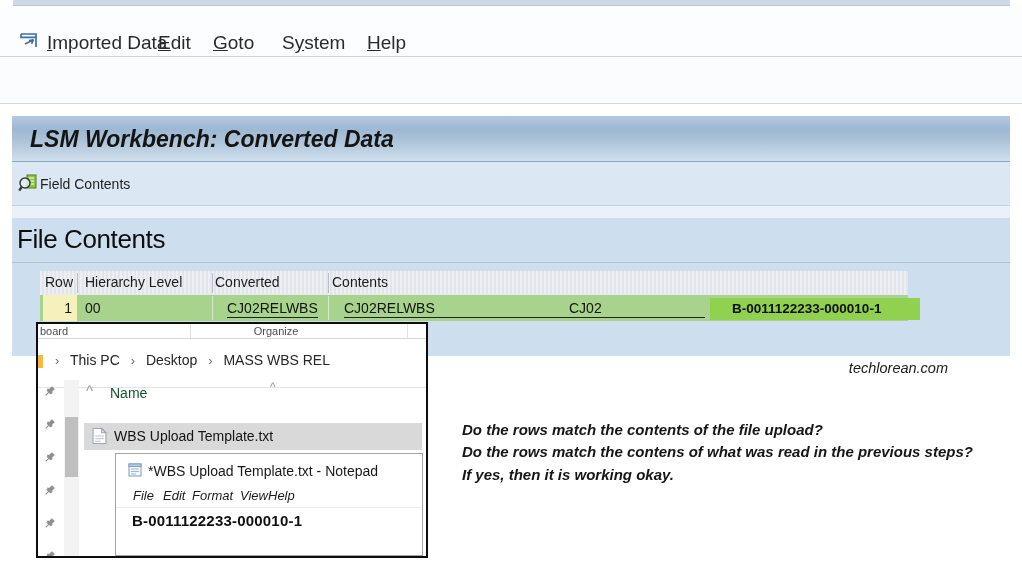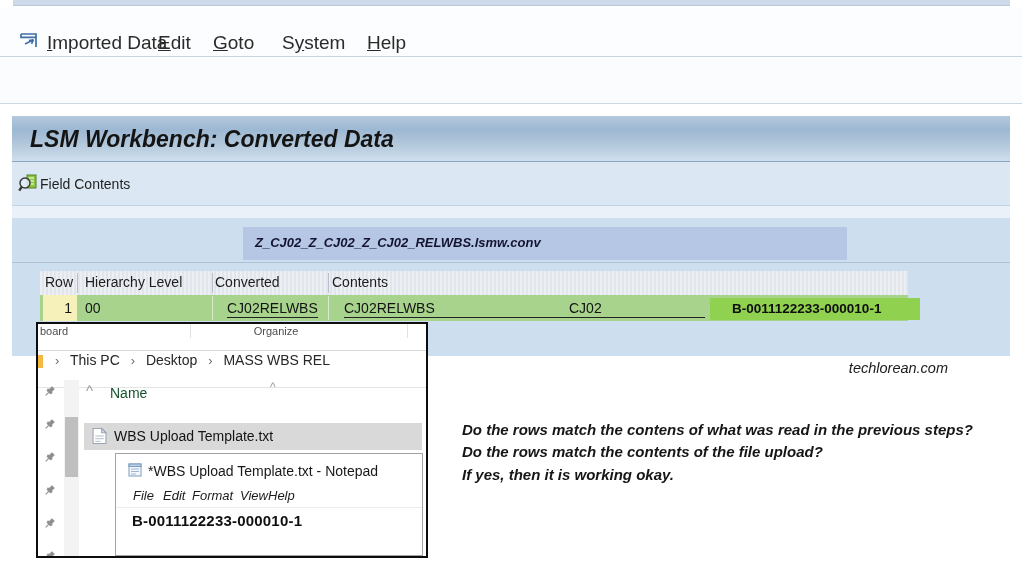--- a/index.html
+++ b/index.html
@@ -60,21 +60,21 @@
   .cell-contents .proj { position:absolute; left:225px; top:0; }
   .wbs-box { position:absolute; left:670px; top:3px; width:210px; height:22px; background:#90d14f; line-height:22px; font-size:13.5px; font-weight:bold; color:#0e0e0e; padding-left:22px; }
   .rline { position:absolute; top:1px; width:1px; height:24px; background:rgba(255,255,255,.55); }
 
   
   .watermark { left:838px; top:360px; width:110px; text-align:right; font-size:14.5px; font-style:italic; color:#1c1c1c; }
   .annotation { left:462px; top:419px; font-size:15px; font-style:italic; font-weight:600; color:#161616; line-height:22.4px; white-space:nowrap; }
 
   
   .explorer { left:36px; top:322px; width:392px; height:236px; background:#fff; border:2px solid #0d0d0d; overflow:hidden; z-index:5; }
-  .ex-ribbon { position:absolute; left:0; top:0; width:388px; height:27px; border-bottom:1px solid #d8d8d8; }
+  .ex-ribbon { position:absolute; left:0; top:0; width:388px; height:15px; border-bottom:1px solid #d8d8d8; }
   .ex-ribbon .lbl-left { position:absolute; left:2px; top:1px; font-size:11px; color:#4e4e4e; }
   .ex-ribbon .lbl-center { position:absolute; left:198px; top:1px; width:80px; text-align:center; font-size:11px; color:#4e4e4e; }
   .ex-rdiv { position:absolute; top:0; width:1px; height:14px; background:#e2e2e2; }
   .ex-crumbbar { position:absolute; left:0; top:16px; width:388px; height:48px; border-bottom:1px solid #e4e4e4; }
   .ex-yellow { position:absolute; left:0; top:15px; width:5px; height:13px; background:#f5b942; }
   .ex-crumbs { position:absolute; left:10px; top:0; height:40px; line-height:40px; font-size:14px; color:#262626; white-space:nowrap; }
   .bsep { color:#6b6b6b; font-size:13px; margin:0 7px; cursor:pointer; }
   .crumb { cursor:pointer; }
   .pin { position:absolute; left:5px; cursor:pointer; }
   .ex-caret { position:absolute; left:48px; top:58px; font-size:15px; color:#9c9c9c; }
@@ -241,23 +241,21 @@
       <line x1="11" y1="10" x2="16" y2="10" stroke="#fff"></line>
       <circle cx="7" cy="9" r="5" fill="rgba(225,236,247,.85)" stroke="#3c3c3c" stroke-width="1.5"></circle>
       <line x1="3.8" y1="12.8" x2="1.2" y2="16.6" stroke="#3c3c3c" stroke-width="2.4"></line>
     </svg>
     <span>Field Contents</span>
   </span>
 </div>
 <div class="abs gap-band"></div>
 
 <div class="abs panel">
-  <span class="filename-box">
-    <span>Z_CJ02_Z_CJ02_Z_CJ02_RELWBS.lsmw.conv</span>
-  </span>
+  <span class="panel-heading">File Contents</span>
   <span class="pline" style="top:44px"></span>
   <div class="hdr-row">
     <span class="hdr-cell hc-0">Row</span>
     <span class="hdr-cell hc-1">Hierarchy Level</span>
     <span class="hdr-cell hc-2">Converted</span>
     <span class="hdr-cell hc-3">Contents</span>
     <span class="hline" style="left:37px"></span>
     <span class="hline" style="left:172px"></span>
     <span class="hline" style="left:288px"></span>
   </div>
@@ -270,22 +268,22 @@
       <span class="proj">CJ02</span>
     </span>
     <span class="wbs-box">B-0011122233-000010-1</span>
     <span class="rline" style="left:172px"></span>
     <span class="rline" style="left:288px"></span>
   </div>
 </div>
 
 <div class="abs watermark">techlorean.com</div>
 <div class="abs annotation">
+  <div>Do the rows match the contents of the file upload?</div>
   <div>Do the rows match the contens of what was read in the previous steps?</div>
-  <div>Do the rows match the contents of the file upload?</div>
   <div>If yes, then it is working okay.</div>
 </div>
 
 <div class="abs explorer">
   <div class="ex-ribbon">
     <span class="lbl-left">board</span>
     <span class="lbl-center">Organize</span>
     <span class="ex-rdiv" style="left:152px"></span>
     <span class="ex-rdiv" style="left:369px"></span>
   </div>

